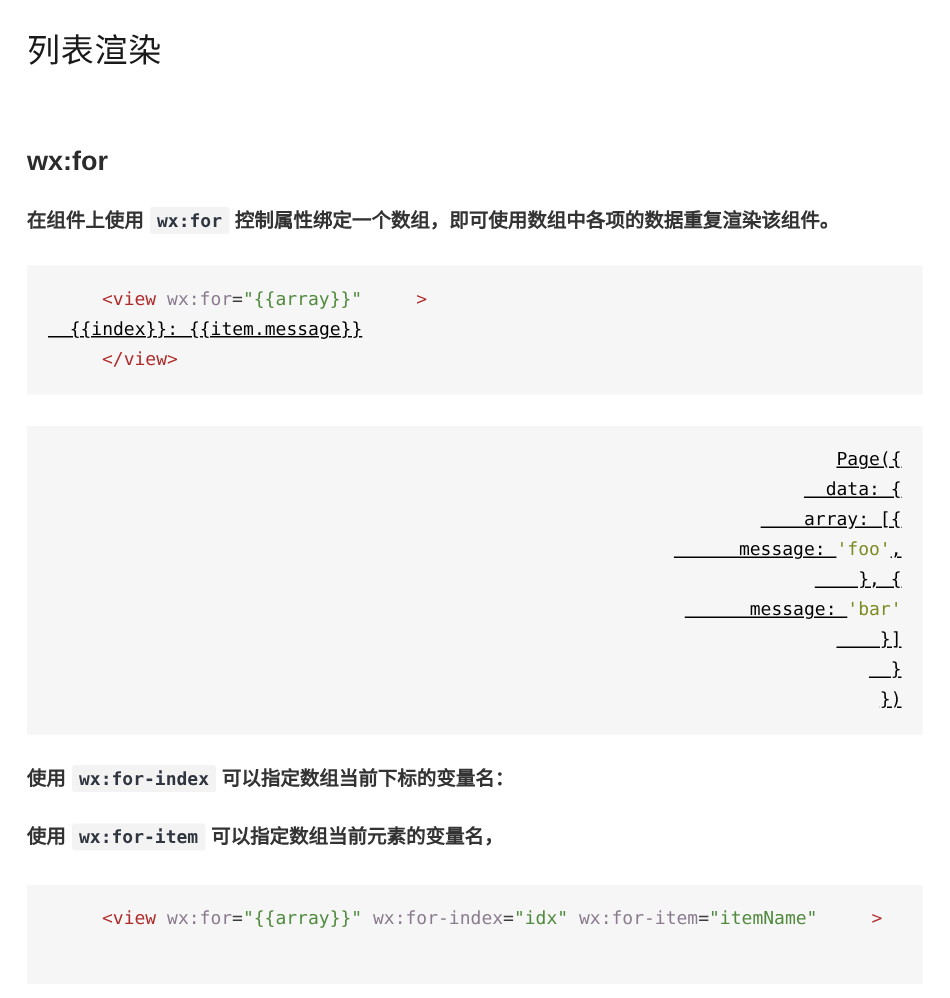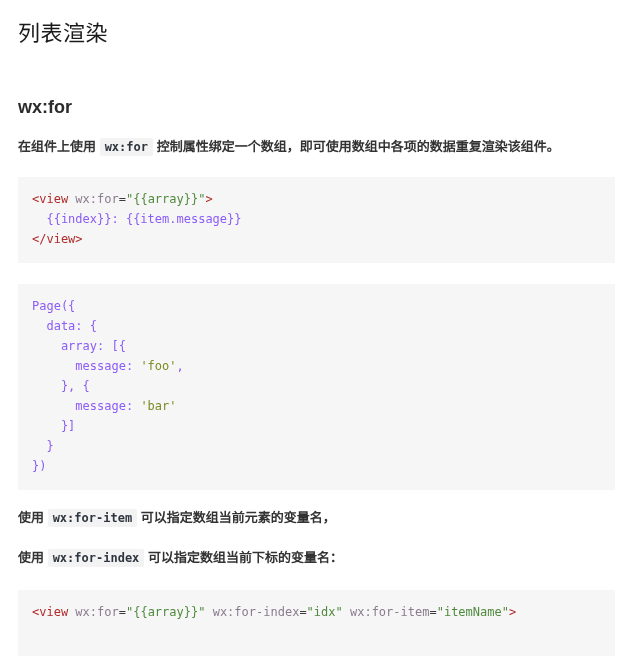--- a/index.html
+++ b/index.html
@@ -71,29 +71,29 @@
   .codeblock pre {
     margin: 0;
     font-family: "DejaVu Sans Mono", "Liberation Mono", monospace;
     font-size: 12px;
     line-height: 20px;
     color: #3b3b3b;
     white-space: pre;
     tab-size: 2;
   }
   .cb-1 { margin-top: 19px; }
-  .cb-2 { margin-top: 21px; }
+  .cb-2 { margin-top: 21px; text-align: right; }
   .cb-3 { margin-top: 21px; }
   
-  .t-tag   { color: #b02a2a; }
+  .t-tag   { color: #b02a2a; margin-left: 36px; }
   .t-attr  { color: #8a7b8f; }
   .t-punc  { color: #3b3b3b; }
   .t-str   { color: #4f8a3d; }
   .t-strjs { color: #7d8b22; }
-  .t-plain { color: #8b5cf6; }
+  .t-plain { color: #000000; text-decoration: underline; }
 </style>
 </head>
 <body>
 
 <div class="page">
 
   <h1 class="page-title">列表渲染</h1>
 
   <h2 class="section-title">wx:for</h2>
 
@@ -115,30 +115,30 @@
 <span class="t-plain">  data: {</span>
 <span class="t-plain">    array: [{</span>
 <span class="t-plain">      message: </span><span class="t-strjs">'foo'</span><span class="t-plain">,</span>
 <span class="t-plain">    }, {</span>
 <span class="t-plain">      message: </span><span class="t-strjs">'bar'</span>
 <span class="t-plain">    }]</span>
 <span class="t-plain">  }</span>
 <span class="t-plain">})</span></pre>
   </div>
 
+  <p class="para tight">
+    <span>使用</span>
+    <code class="inline">wx:for-index</code>
+    <span>可以指定数组当前下标的变量名：</span>
+  </p>
+
   <p class="para">
     <span>使用</span>
     <code class="inline">wx:for-item</code>
     <span>可以指定数组当前元素的变量名，</span>
-  </p>
-
-  <p class="para tight">
-    <span>使用</span>
-    <code class="inline">wx:for-index</code>
-    <span>可以指定数组当前下标的变量名：</span>
   </p>
 
   <div class="codeblock cb-3">
     <pre><span class="t-tag">&lt;view </span><span class="t-attr">wx:for</span><span class="t-punc">=</span><span class="t-str">"{{array}}"</span><span class="t-punc"> </span><span class="t-attr">wx:for-index</span><span class="t-punc">=</span><span class="t-str">"idx"</span><span class="t-punc"> </span><span class="t-attr">wx:for-item</span><span class="t-punc">=</span><span class="t-str">"itemName"</span><span class="t-tag">&gt;</span>
 
 </pre>
   </div>
 
 </div>
 

